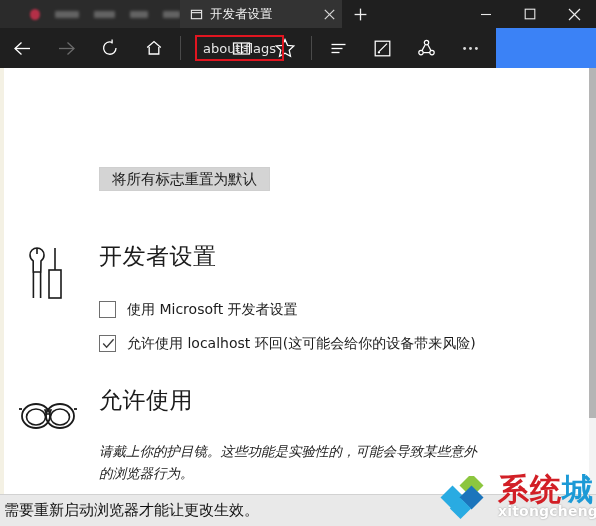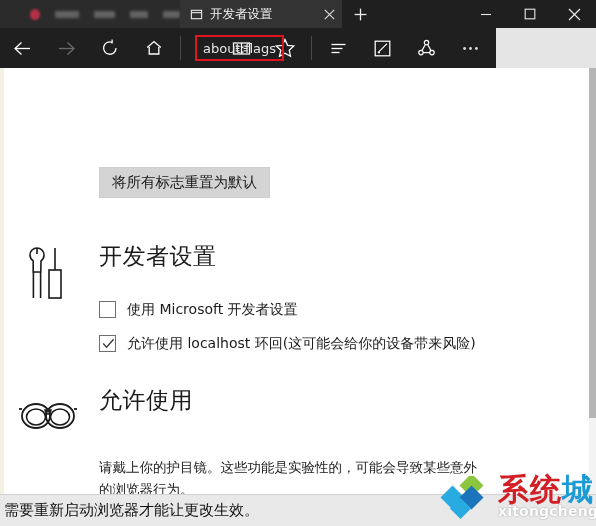--- a/index.html
+++ b/index.html
@@ -12,21 +12,21 @@
     height: 526px;
     overflow: hidden;
     font-family: "DejaVu Sans", "Liberation Sans", sans-serif;
     -webkit-font-smoothing: antialiased;
   }
   #app {
     position: relative;
     width: 596px;
     height: 526px;
     overflow: hidden;
-    background: #e5e5e5;
+    background: #3b82f6;
   }
 
   
   .titlebar {
     position: absolute;
     top: 0; left: 0;
     width: 596px;
     height: 28px;
     background: #1f1f1f;
     display: flex;
@@ -217,21 +217,21 @@
     width: 589px;
     height: 458px;
     overflow: hidden;
   }
 
   .reset-btn {
     position: absolute;
     left: 99px;
     top: 99px;
     min-width: 168px;
-    height: 31px;
+    height: 24px;
     background: #d4d4d4;
     border: 1px solid #cfcfcf;
     color: #1a1a1a;
     font-size: 14.5px;
     display: flex;
     align-items: center;
     justify-content: center;
     padding: 0 12px;
     box-sizing: border-box;
   }
@@ -562,21 +562,21 @@
           <ellipse cx="43" cy="30" rx="14" ry="12" fill="none" stroke="#1a1a1a" stroke-width="1.8"></ellipse>
           <ellipse cx="19" cy="31" rx="9.5" ry="8" fill="none" stroke="#1a1a1a" stroke-width="1.6"></ellipse>
           <ellipse cx="43" cy="31" rx="9.5" ry="8" fill="none" stroke="#1a1a1a" stroke-width="1.6"></ellipse>
           <path d="M28 24 L34 24 L32.5 28 L29.5 28 Z" fill="none" stroke="#1a1a1a" stroke-width="1.6"></path>
           <line x1="5" y1="23" x2="2" y2="23" stroke="#1a1a1a" stroke-width="1.8"></line>
           <line x1="57" y1="23" x2="60" y2="23" stroke="#1a1a1a" stroke-width="1.8"></line>
         </svg>
 
         <div class="sec-title">允许使用</div>
 
-        <div class="para" style="top:70px;">请戴上你的护目镜。这些功能是实验性的，可能会导致某些意外的浏览器行为。</div>
+        <div class="para" style="top:54px;font-style:italic;">请戴上你的护目镜。这些功能是实验性的，可能会导致某些意外的浏览器行为。</div>
 
         <div class="subhead" style="top:116px;">样式</div>
 
       </div>
 
     </div>
 
     <div class="scrollbar-track">
       <div class="scrollbar-thumb"></div>
     </div>

